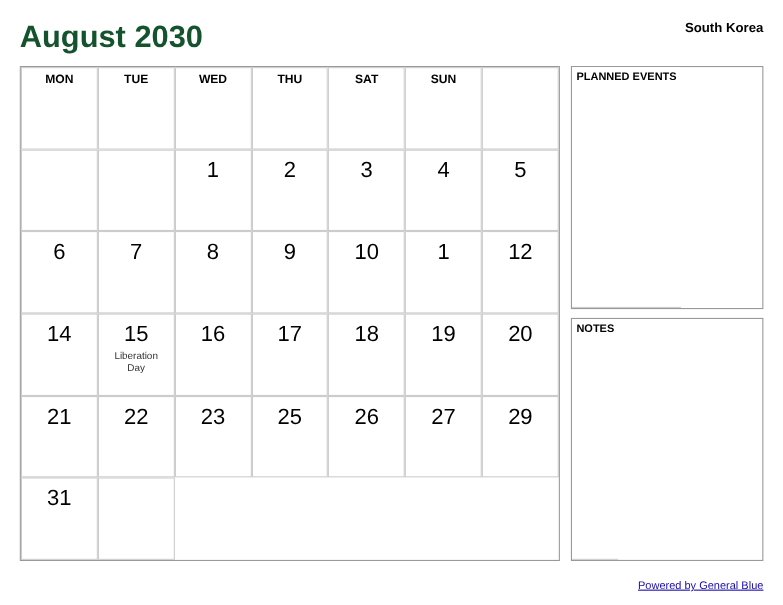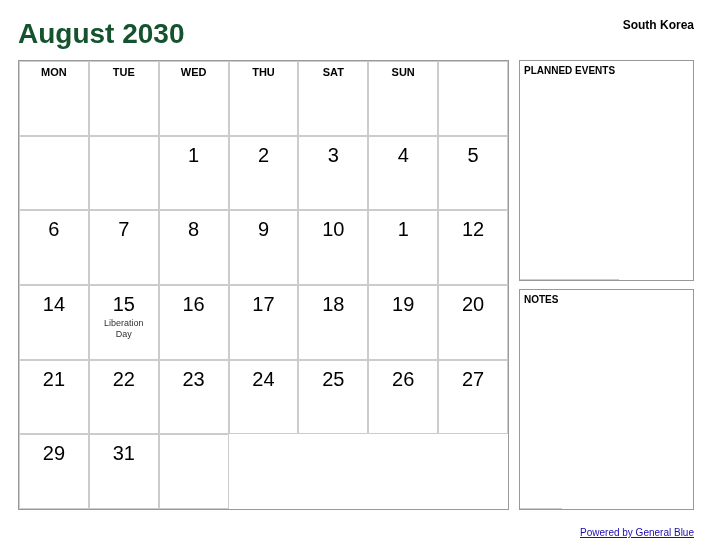--- a/index.html
+++ b/index.html
@@ -268,25 +268,20 @@
           </div>
         </div>
         <div class="day-cell">
           <div class="day-cell-number-row">
             <span class="day-number">22</span>
           </div>
         </div>
         <div class="day-cell">
           <div class="day-cell-number-row">
             <span class="day-number">23</span>
-          </div>
-        </div>
-        <div class="day-cell">
-          <div class="day-cell-number-row">
-            <span class="day-number">24</span>
           </div>
         </div>
         <div class="day-cell">
           <div class="day-cell-number-row">
             <span class="day-number">25</span>
           </div>
         </div>
         <div class="day-cell">
           <div class="day-cell-number-row">
             <span class="day-number">26</span>

